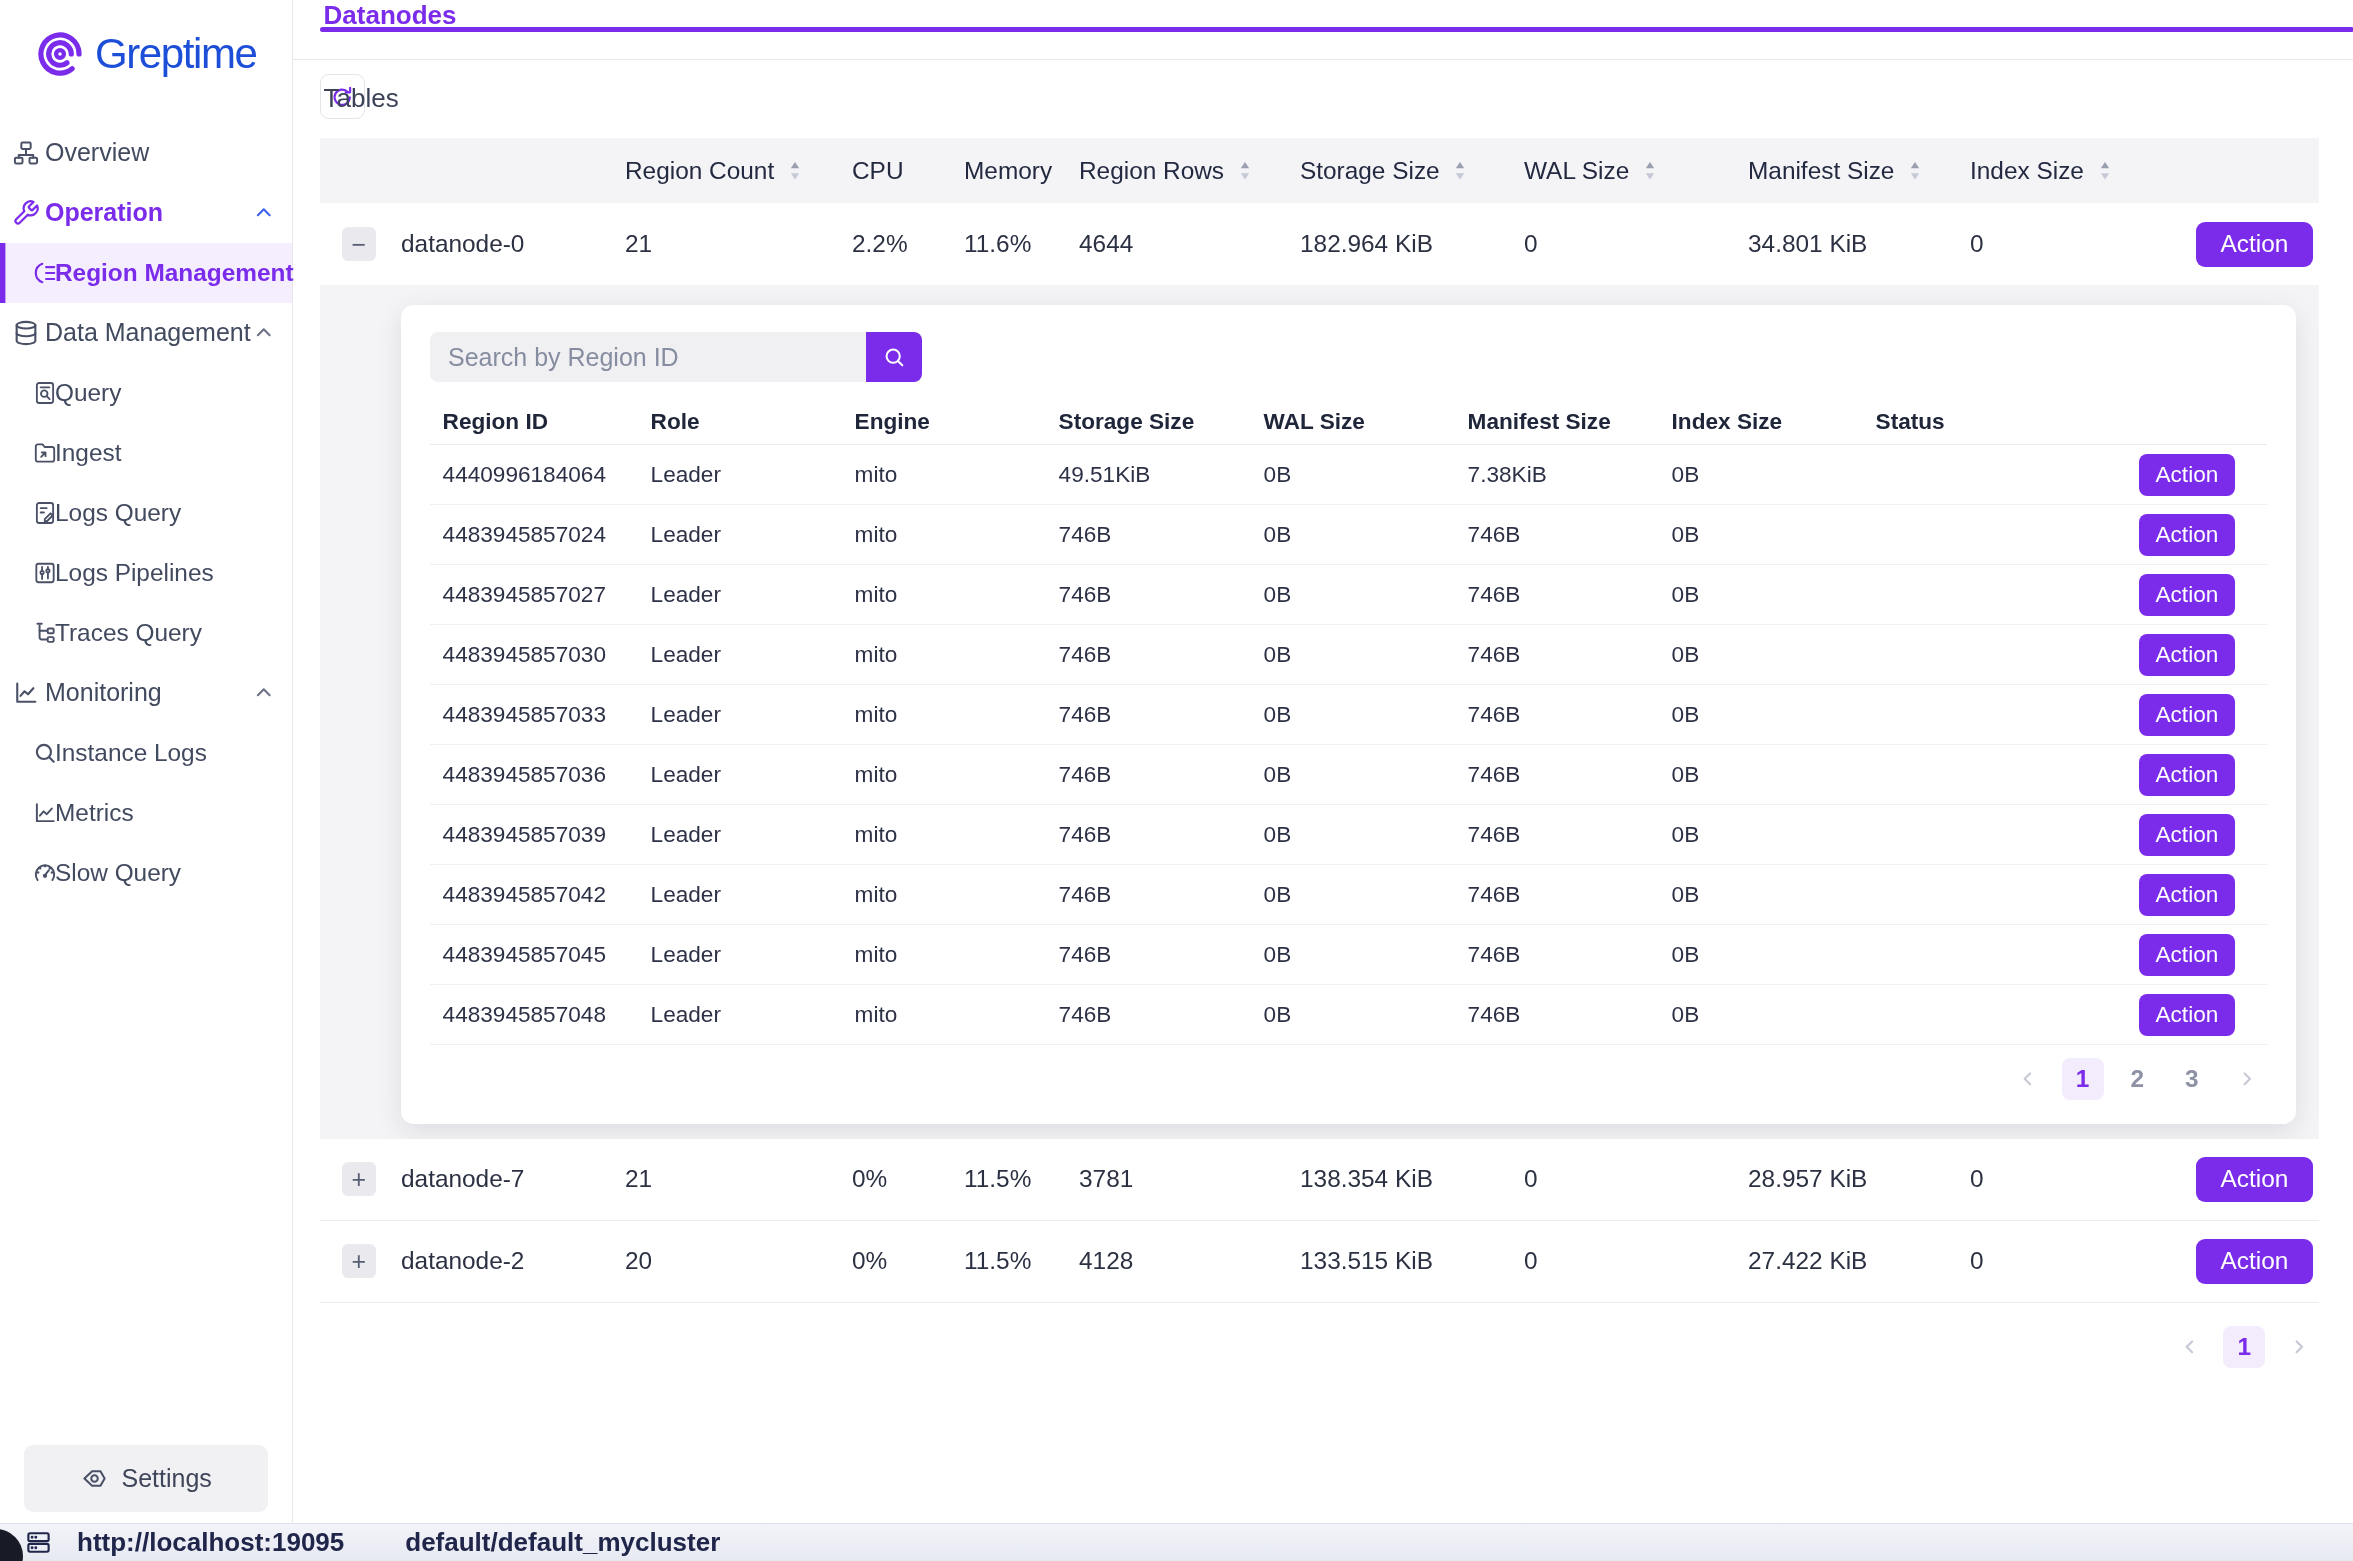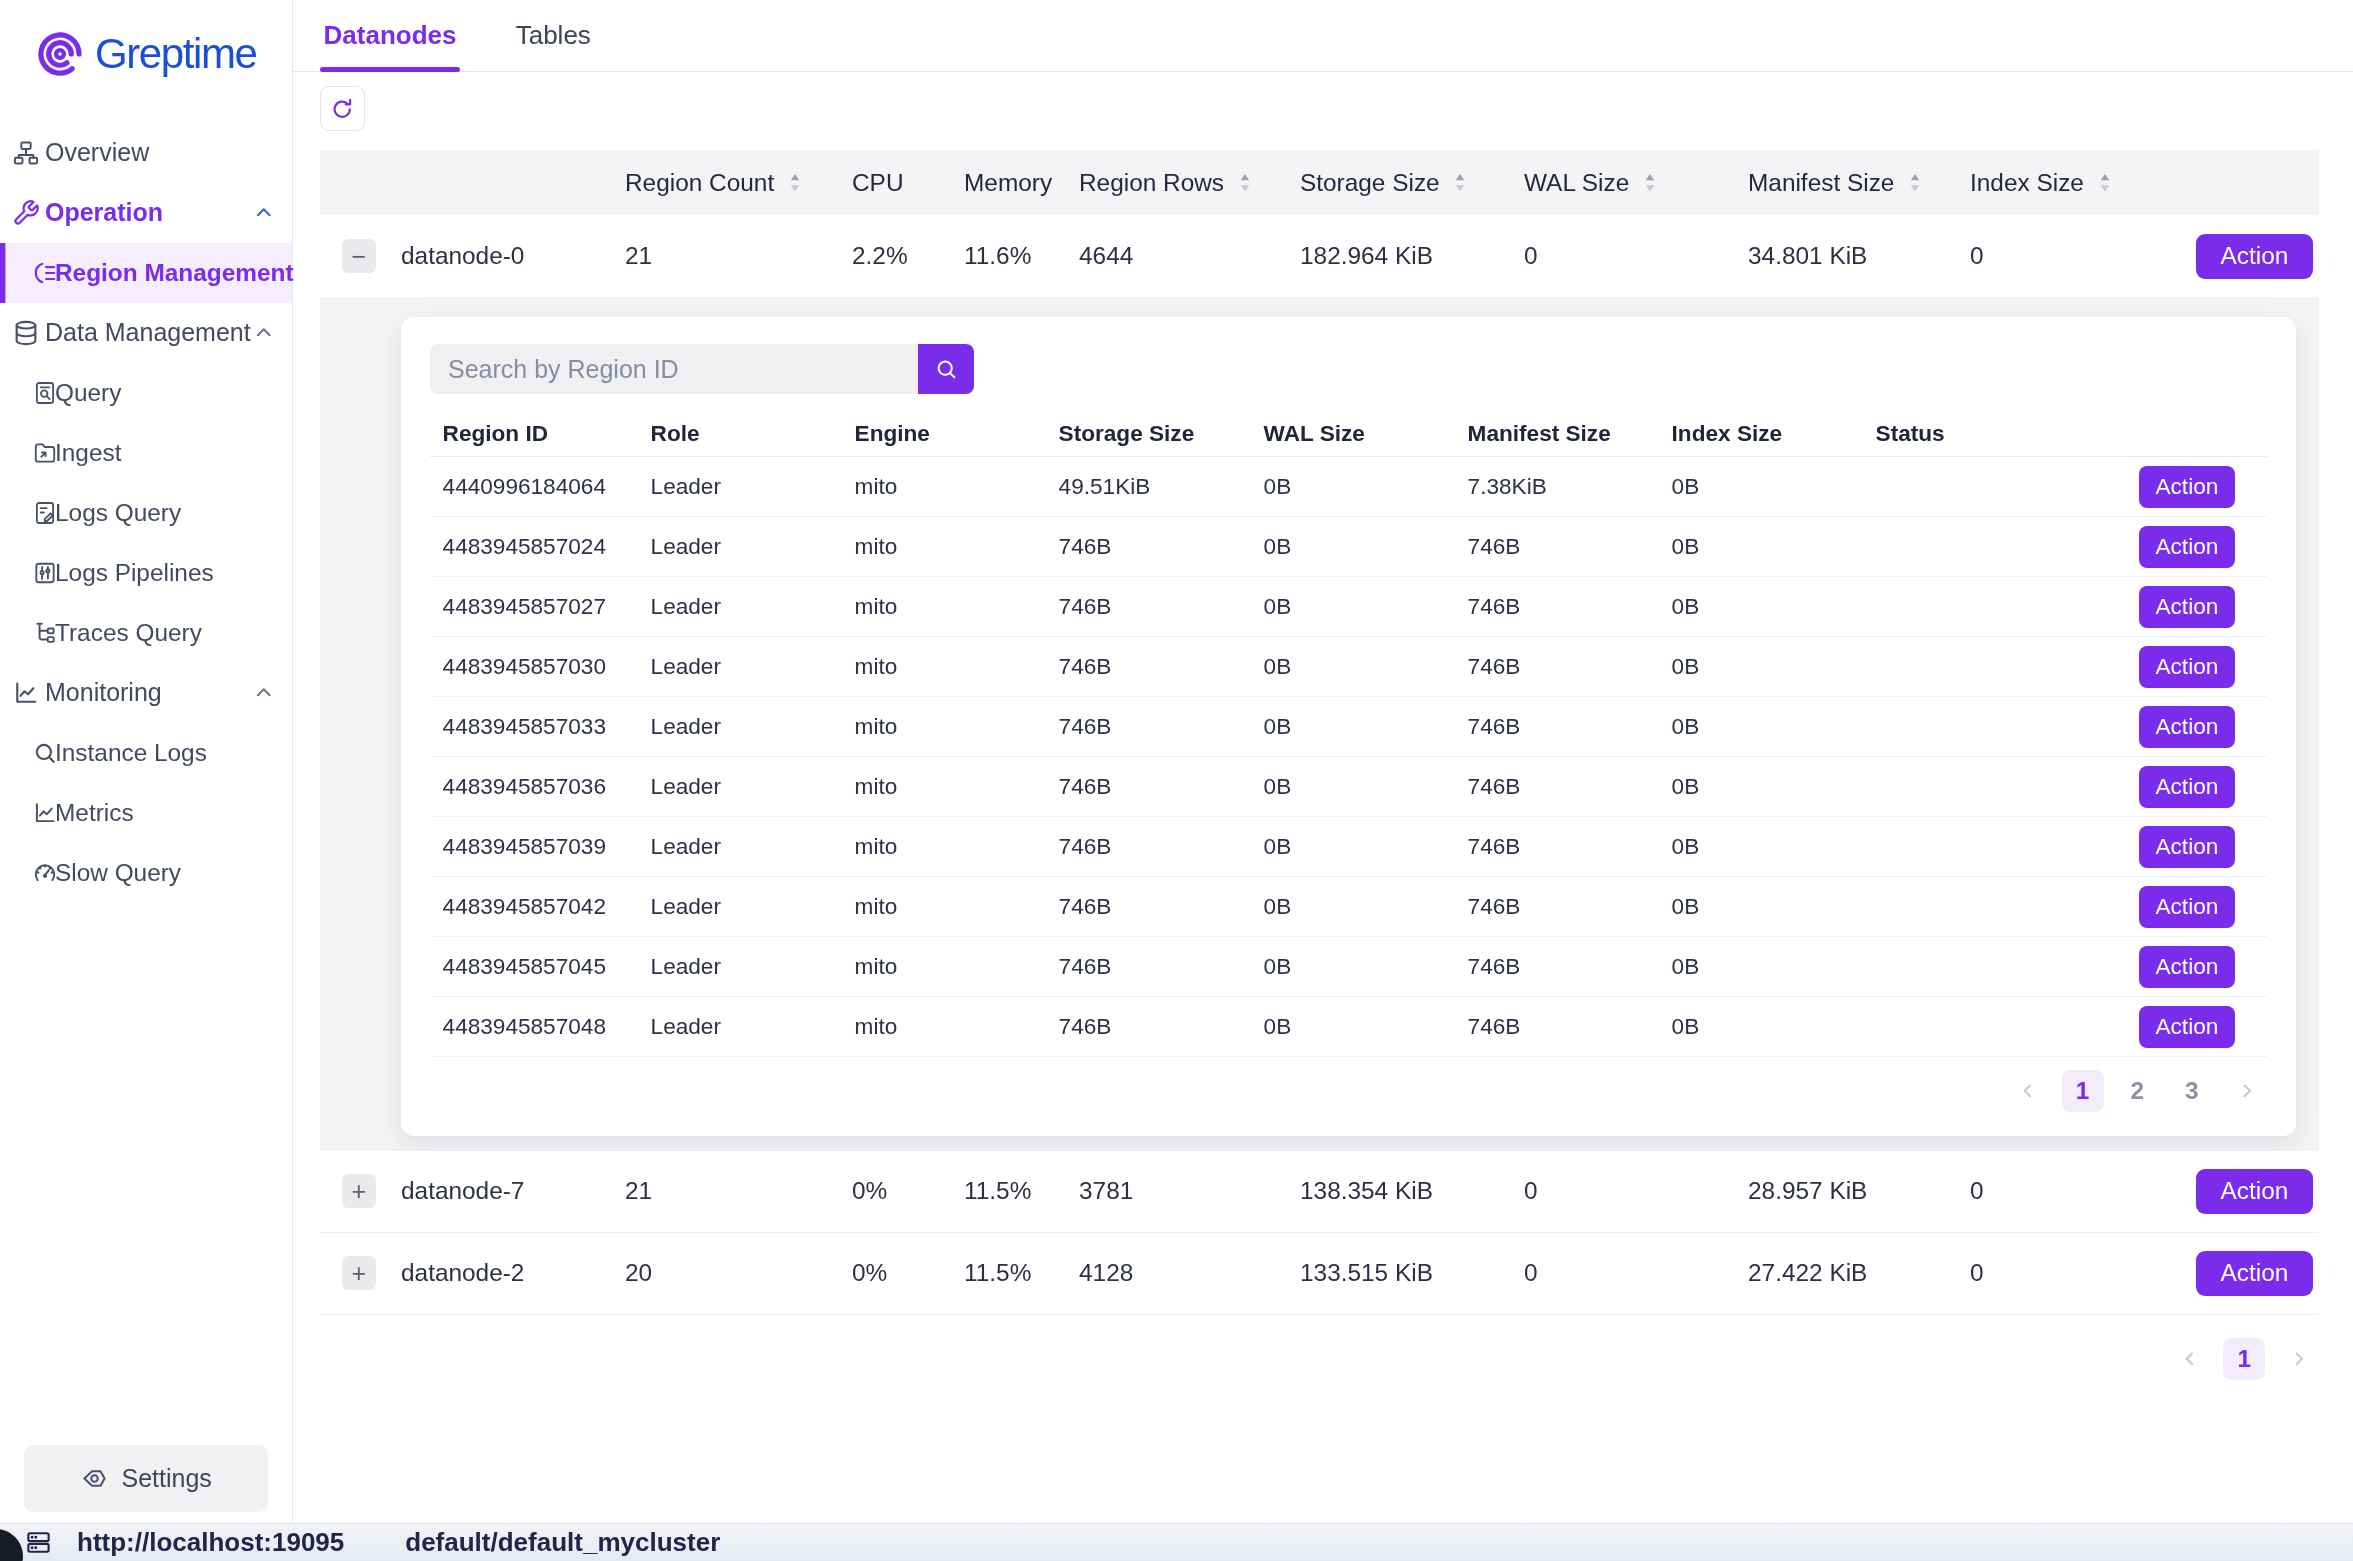--- a/index.html
+++ b/index.html
@@ -28,21 +28,21 @@
   .nav-item.accent .ni-icon{color:var(--accent);}
   .nav-item.active{background:var(--sidebar-active-bg);box-shadow:inset 5.4px 0 0 var(--accent);color:var(--accent);font-weight:600;}
   .nav-item.active .ni-icon{color:var(--accent);}
   .chev{position:absolute;right:16.2px;width:23.5px;height:23.5px;color:#6e7488;}
   .chev.blue{color:#3f63e8;}
   .settings-btn{margin:auto 0 10.8px 24.4px;width:244px;height:67px;border-radius:9px;background:#f1f1f4;display:flex;align-items:center;justify-content:center;gap:13.5px;font-size:25px;color:#3f4659;cursor:pointer;border:none;}
   .settings-btn .ni-icon{width:27px;height:27px;color:#4a5167;}
 
   
   main{flex:1;display:flex;flex-direction:column;min-width:0;}
-  .tabbar{height:72px;border-bottom:0.9px solid var(--border);display:flex;padding-left:27px;gap:52px;}
+  .tabbar{height:60px;border-bottom:0.9px solid var(--border);display:flex;padding-left:27px;gap:52px;flex-direction:column;}
   .tab{display:flex;align-items:center;font-size:26px;color:#3c4257;position:relative;padding:0 3.6px;cursor:pointer;}
   .tab.active{color:var(--accent);font-weight:600;}
   .tab.active::after{content:"";position:absolute;left:0;right:0;bottom:-0.9px;height:4.5px;background:var(--accent);border-radius:2.7px;}
   .content{padding:14.4px 34px 0 27px;}
   .refresh-btn{width:45px;height:45px;border-radius:9px;border:1.8px solid #e4e4e9;background:#fff;display:flex;align-items:center;justify-content:center;color:var(--accent);cursor:pointer;margin-bottom:19px;}
   .refresh-btn svg{width:24.4px;height:24.4px;}
 
   
   .dn-table{width:1999px;}
   .dn-grid{display:grid;grid-template-columns:81px 224px 227px 112px 115px 221px 224px 224px 222px 226px 1fr;align-items:center;}
@@ -53,21 +53,21 @@
   .dn-row.bordered{border-bottom:0.9px solid var(--row-border);}
   .expand-cell{padding-left:21.7px;}
   .expand-btn{width:34px;height:34px;border-radius:6.3px;background:#e9e9ee;border:none;color:#565e72;font-size:25px;line-height:1;display:flex;align-items:center;justify-content:center;cursor:pointer;font-family:"Liberation Sans",sans-serif;}
   .action-cell{justify-self:end;margin-right:9px;}
   .btn-action{background:var(--accent);color:#fff;border:none;border-radius:9px;width:117px;height:45px;font-size:24.4px;cursor:pointer;font-family:"Liberation Sans",sans-serif;}
 
   
   .region-panel{background:var(--panel-bg);padding:20px 22.6px 14.4px 81px;}
   .region-card{background:#fff;border-radius:12.6px;box-shadow:0 7.2px 27px rgba(30,30,60,.10);padding:27px 29px 24.4px 29px;}
   .search-row{display:flex;}
-  .search-input{width:488px;height:50px;background:#f0f0f3;border:none;border-radius:8.1px 0 0 8.1px;font-size:25px;padding:0 18px;color:#2c3146;font-family:"Liberation Sans",sans-serif;outline:none;}
+  .search-input{width:436px;height:50px;background:#f0f0f3;border:none;border-radius:8.1px 0 0 8.1px;font-size:25px;padding:0 18px;color:#2c3146;font-family:"Liberation Sans",sans-serif;outline:none;}
   .search-input::placeholder{color:#868da0;}
   .search-btn{width:56px;height:50px;background:var(--accent);border:none;border-radius:0 8.1px 8.1px 0;display:flex;align-items:center;justify-content:center;color:#fff;cursor:pointer;}
   .search-btn svg{width:24.4px;height:24.4px;}
   .rg-grid{display:grid;grid-template-columns:208px 204px 204px 205px 204px 204px 204px 135px 1fr;align-items:center;}
   .rg-grid > *{padding-left:12.6px;}
   .rg-head{height:45px;margin-top:18px;font-size:22.6px;font-weight:600;color:#20263a;border-bottom:0.9px solid #e9e9ee;}
   .rg-row{height:60px;font-size:22.6px;color:#2c3146;border-bottom:0.9px solid #f0f0f3;}
   .rg-action{justify-self:end;padding-right:32.5px;}
   .btn-action.small{width:96px;height:42px;border-radius:8.1px;font-size:22.6px;}
 

